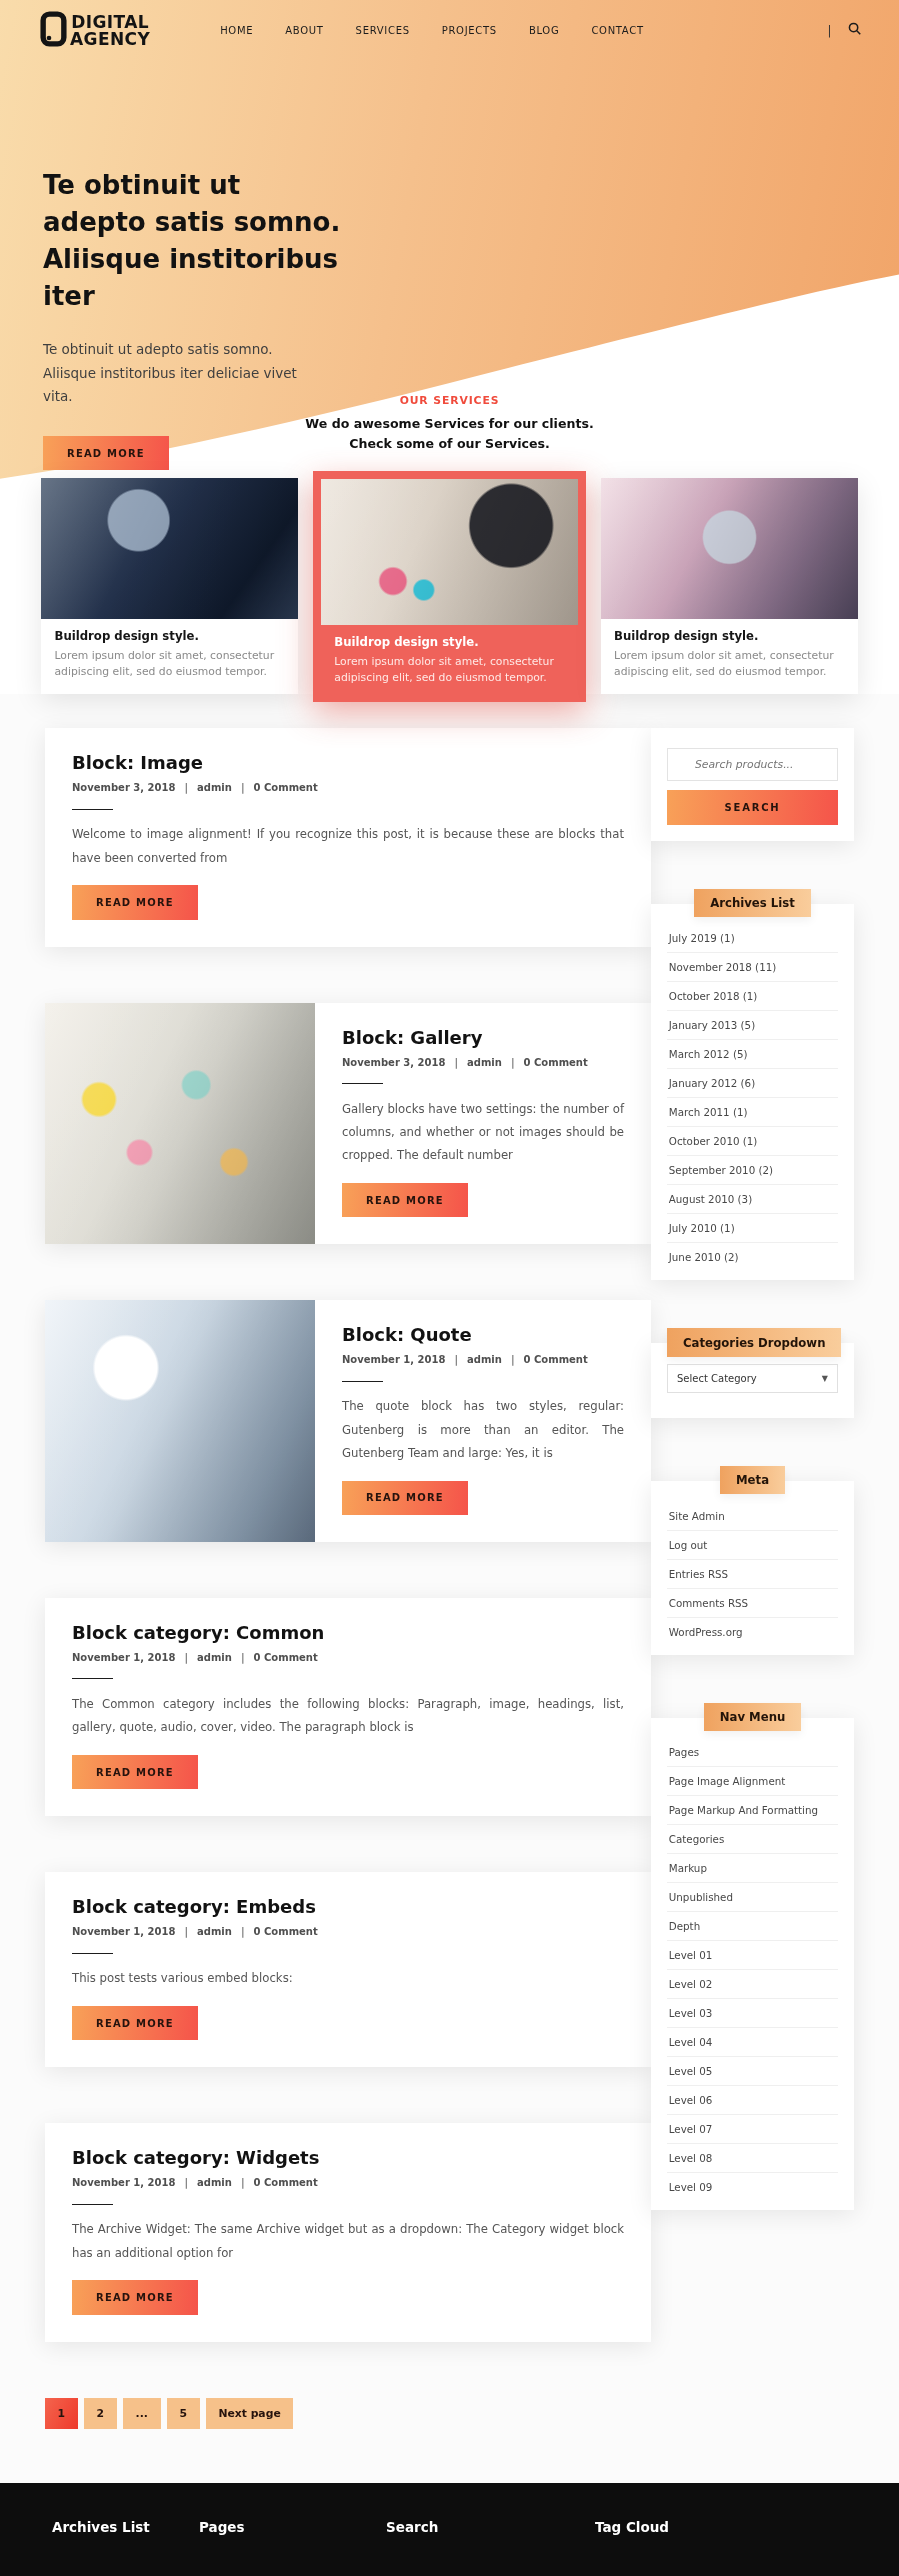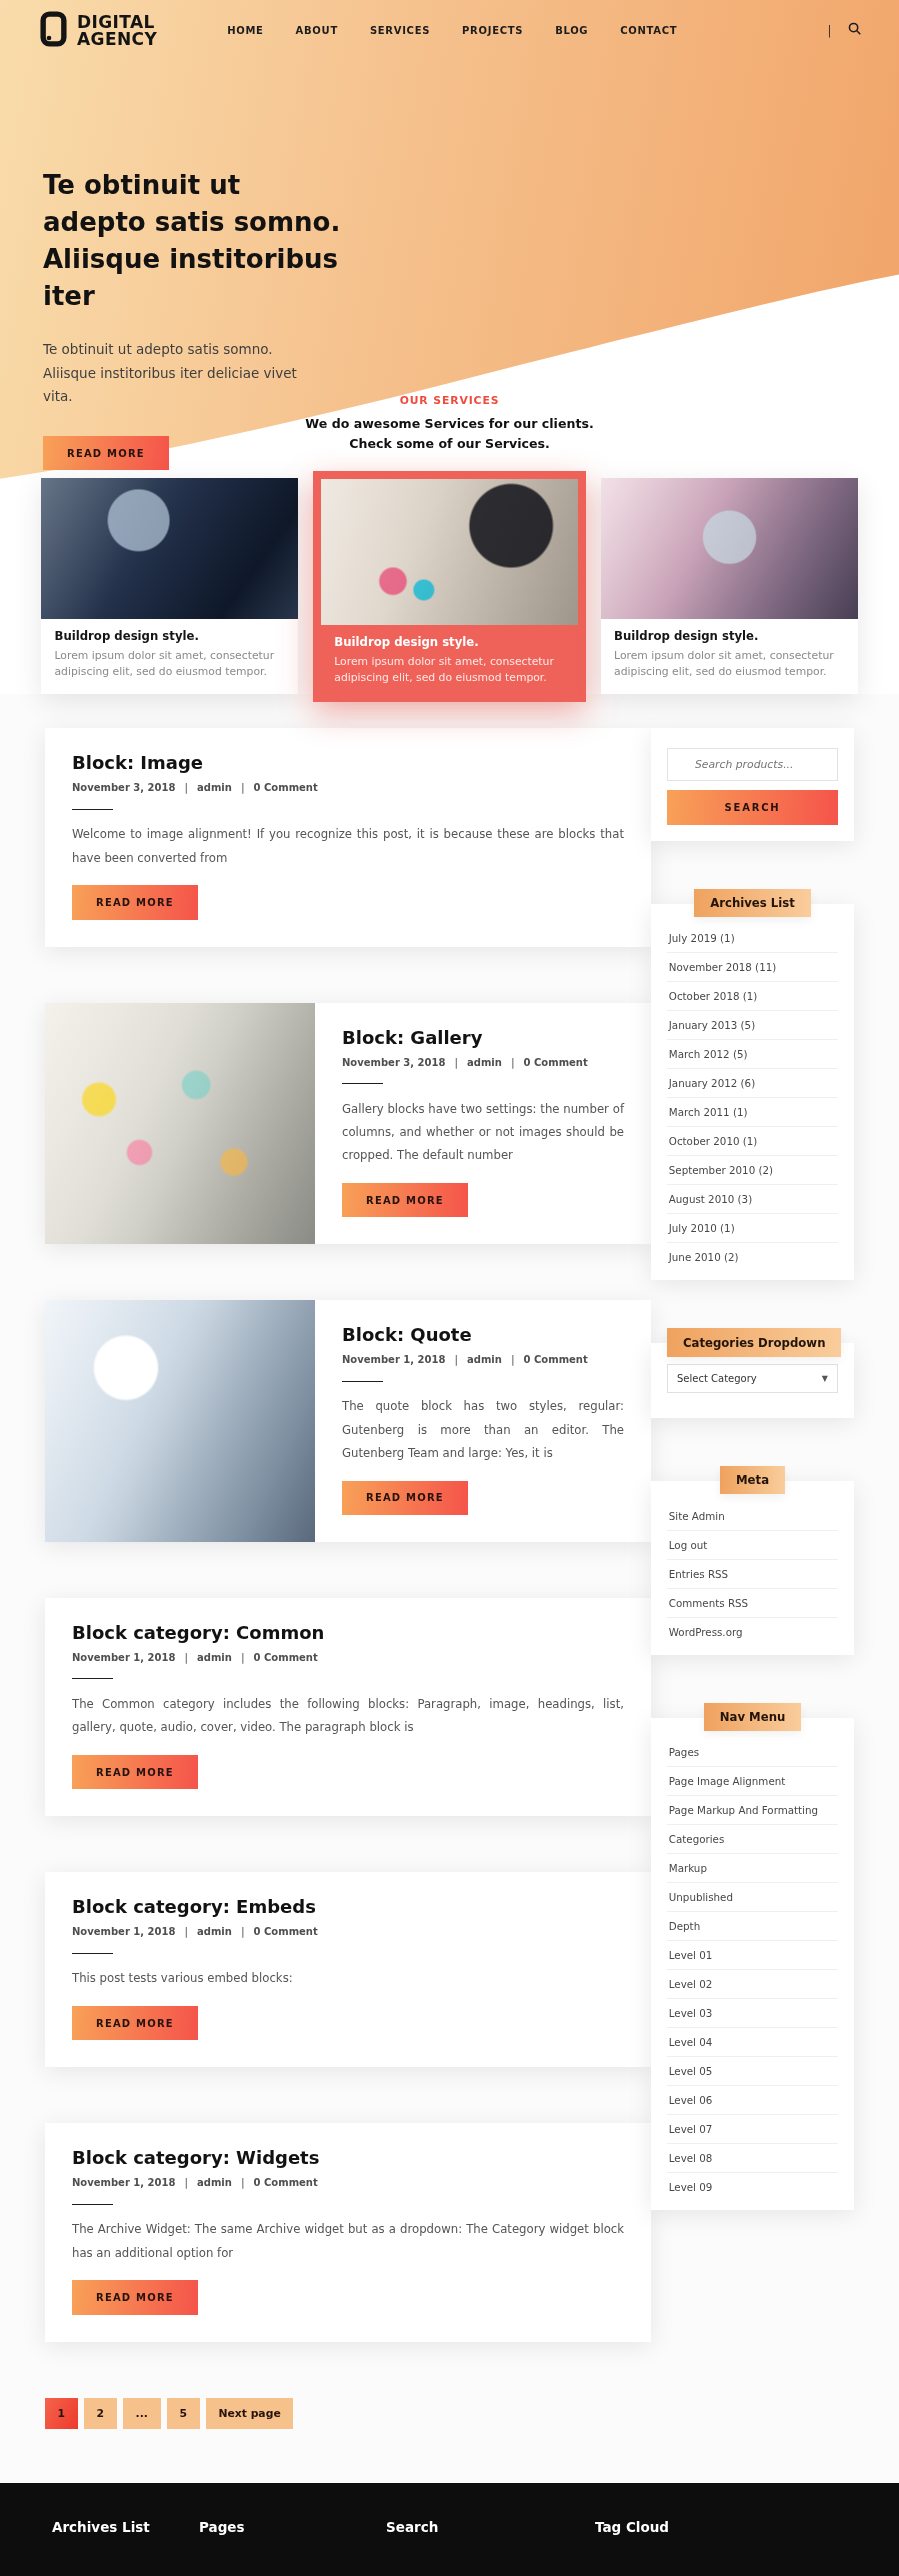--- a/index.html
+++ b/index.html
@@ -2,24 +2,24 @@
 <html style="font-size:14.4px"><head>
 <meta charset="utf-8">
 <style>
   * { margin:0; padding:0; box-sizing:border-box; }
   body { width:899px; font-family:"DejaVu Sans", sans-serif; background:#ffffff; color:#1a1a1a; }
 
   
   .hero-wrap { position:relative; height:486px; background:linear-gradient(100deg,#f9dcab 0%,#f5c08c 45%,#f1a468 100%); overflow:hidden; }
   .hero-curve { position:absolute; left:0; bottom:0; width:100%; height:216px; z-index:0; }
   .site-header { position:relative; z-index:2; display:flex; align-items:center; padding:9px 38px 0 40px; height:52px; }
-  .logo { display:flex; align-items:center; gap:10px; cursor:pointer; }
+  .logo { display:flex; align-items:center; gap:3px; cursor:pointer;text-align:center; }
   .logo-text { font-size:17px; font-weight:800; line-height:0.95; letter-spacing:0.4px; color:#141414; }
   .main-nav { display:flex; gap:32px; margin-left:70px; }
-  .main-nav span { font-size:10px; font-weight:700; letter-spacing:0.7px; color:#1c1c1c; cursor:pointer; }
+  .main-nav span { font-size:10px; font-weight:400; letter-spacing:0.7px; color:#1c1c1c; cursor:pointer; }
   .header-right { margin-left:auto; display:flex; align-items:center; gap:16px; }
   .header-sep { color:#333; font-size:11.7px; }
 
   .hero-inner { position:relative; z-index:1; padding:115px 0 0 43px; width:360px; }
   .hero-title { font-size:26px; line-height:1.42; font-weight:800; color:#121212; width:306px; }
   .hero-sub { margin-top:23.4px; font-size:13.5px; line-height:1.75; color:#3f3f3f; width:279px; }
   .btn { display:inline-block; background:linear-gradient(95deg,#f8a158,#f5544a); color:#26130d; font-weight:700; font-size:10px; letter-spacing:1.2px; padding:11.7px 24px; border:none; cursor:pointer; font-family:inherit; }
   .hero-cta { margin-top:27px; }
 
   

